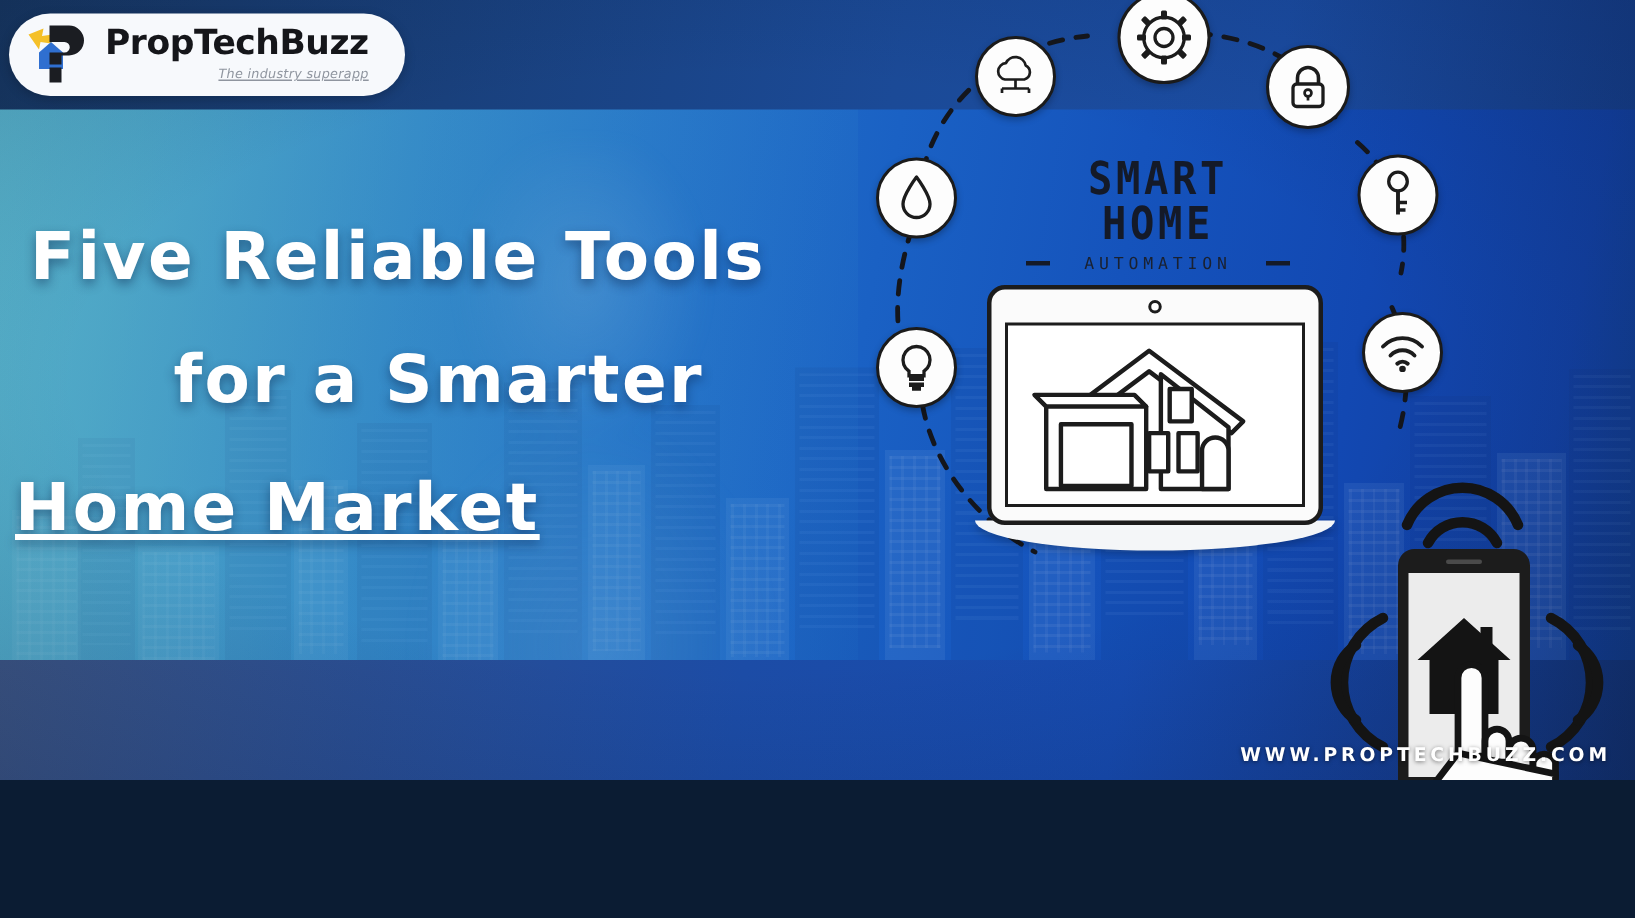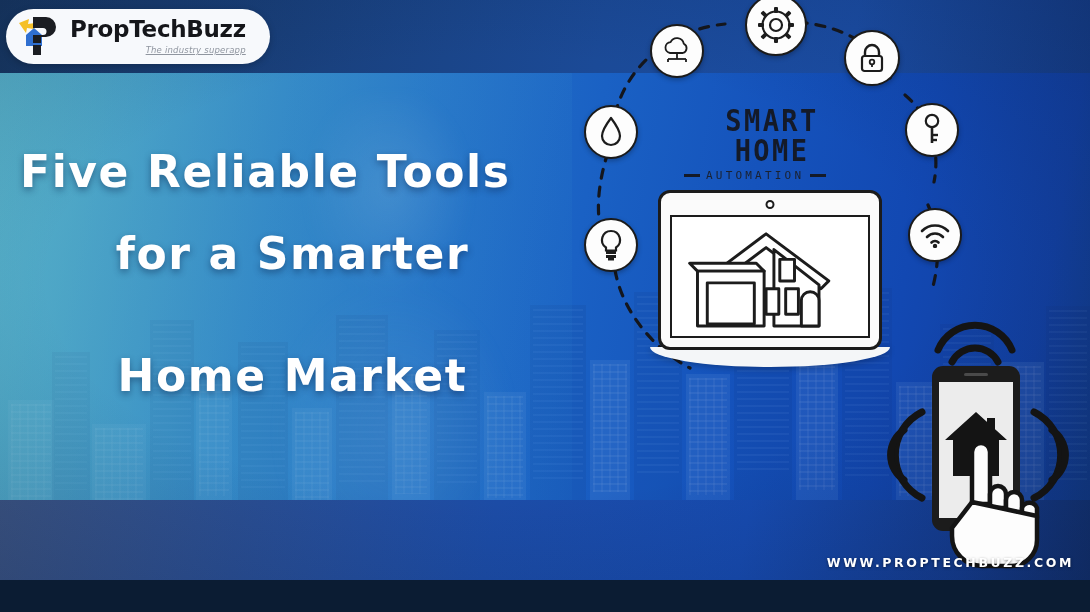--- a/index.html
+++ b/index.html
@@ -1,18 +1,18 @@
 <!DOCTYPE html>
 <html><head>
 <meta charset="utf-8">
 <style>
   html,body{margin:0;padding:0;background:#0b1c33;}
   *{box-sizing:border-box;}
   #stage{
-    position:relative;width:1090px;height:580px;overflow:hidden;
+    position:relative;width:1090px;height:520px;overflow:hidden;
     font-family:"DejaVu Sans","Liberation Sans",sans-serif;
     background:#1457b4;
   }
 
   
   .bg-base{
     position:absolute;inset:0;
     background:linear-gradient(100deg,#3fa0bd 0%,#3b97bd 9%,#2f83c2 24%,#2371c6 38%,#1a61c4 52%,#1553bc 66%,#1248b2 80%,#123f9f 92%,#11397f 100%);
   }
   
@@ -76,41 +76,41 @@
     position:absolute;left:0;top:150px;width:575px;
     color:#ffffff;font-weight:bold;
     text-shadow:0 3px 7px rgba(8,30,70,.45);
   }
   .hl{
     font-size:44px;letter-spacing:1.6px;line-height:1;white-space:nowrap;
     font-family:"DejaVu Sans","Liberation Sans",sans-serif;
   }
   .hl1{text-align:left;padding-left:20px;}
   .hl2{text-align:center;margin-top:38px;padding-left:10px;}
-  .hl3{text-align:center;margin-top:78px;padding-left:10px;}
+  .hl3{text-align:left;margin-top:41px;padding-left:10px;text-decoration:underline;}
 
   
   .illus{position:absolute;left:560px;top:0;width:420px;height:400px;}
   .ring{position:absolute;inset:0;}
   .node{
     position:absolute;border-radius:50%;background:#fdfdfd;
     border:2px solid #1b1b1b;display:flex;align-items:center;justify-content:center;
     box-shadow:0 2px 5px rgba(0,0,0,.28);
   }
   .node svg{display:block;}
 
   .smart-home{
     position:absolute;left:684px;top:108px;width:176px;text-align:center;color:#141a28;
   }
   .sh-main{
     font-size:27px;font-weight:bold;letter-spacing:2.4px;line-height:1;
     font-family:"DejaVu Sans Mono","Liberation Mono",monospace;
     transform:scaleY(1.12);
   }
-  .sh-sub-row{display:flex;align-items:center;justify-content:flex-start;gap:6px;margin-top:7px;}
+  .sh-sub-row{display:flex;align-items:center;justify-content:space-between;gap:6px;margin-top:7px;}
   .sh-dash{width:16px;height:3px;background:#141a28;}
   .sh-sub{
     font-size:11px;letter-spacing:3.2px;font-family:"DejaVu Sans Mono","Liberation Mono",monospace;
     color:#1a2130;
   }
 
   .laptop{position:absolute;left:650px;top:190px;width:240px;height:175px;}
   .lap-lid{
     position:absolute;left:8px;top:0;width:224px;height:160px;background:#fbfbfb;
     border:3px solid #1c1c1c;border-radius:12px;

